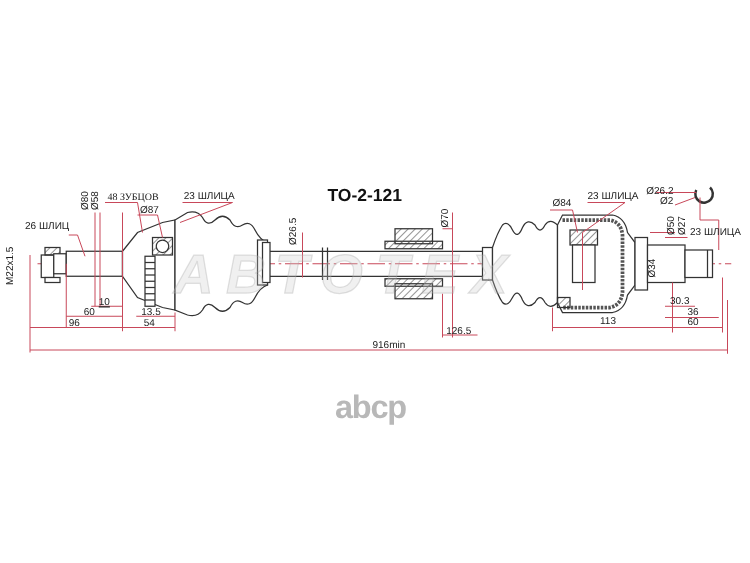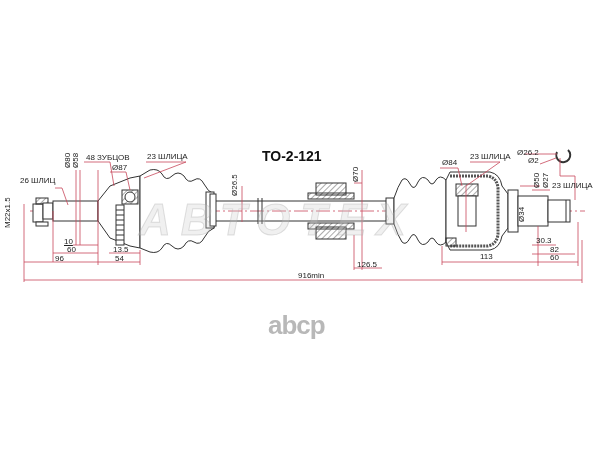--- a/index.html
+++ b/index.html
@@ -152,40 +152,40 @@
 </svg>
 
 <div class="watermark">АВТОТЕХ</div>
 
 <div class="title">TO-2-121</div>
 
 <div class="vlbl" style="left:4px;top:228px;">M22x1.5</div>
 <div class="lbl" style="left:20px;top:177px;">26 ШЛИЦ</div>
 <div class="vlbl" style="left:64px;top:168px;">Ø80</div>
 <div class="vlbl" style="left:72px;top:168px;">Ø58</div>
-<div class="lbl" style="left:86px;top:154px;">48 ЗУБЦОВ</div>
+<div class="lbl" style="left:86px;top:154px;font-family:Liberation Serif, serif;">48 ЗУБЦОВ</div>
 <div class="lbl" style="left:112px;top:164px;">Ø87</div>
 <div class="lbl" style="left:147px;top:153px;">23 ШЛИЦА</div>
-<div class="lbl" style="left:64px;top:238px;text-decoration:underline;">10</div>
+<div class="lbl" style="left:79px;top:238px;text-decoration:underline;">10</div>
 <div class="lbl" style="left:67px;top:246px;">60</div>
 <div class="lbl" style="left:55px;top:255px;text-align:right;">96</div>
 <div class="lbl" style="left:113px;top:246px;">13.5</div>
 <div class="lbl" style="left:115px;top:255px;">54</div>
 
 <div class="vlbl" style="left:231px;top:196px;">Ø26.5</div>
 <div class="vlbl" style="left:352px;top:182px;">Ø70</div>
 <div class="lbl" style="left:357px;top:261px;">126.5</div>
 <div class="lbl" style="left:286px;top:272px;margin-left:12px;">916min</div>
 
 <div class="lbl" style="left:442px;top:159px;">Ø84</div>
 <div class="lbl" style="left:470px;top:153px;">23 ШЛИЦА</div>
 <div class="lbl" style="left:517px;top:149px;">Ø26.2</div>
 <div class="lbl" style="left:528px;top:157px;">Ø2</div>
 <div class="vlbl" style="left:533px;top:188px;">Ø50</div>
 <div class="vlbl" style="left:542px;top:188px;">Ø27</div>
 <div class="vlbl" style="left:518px;top:222px;">Ø34</div>
 <div class="lbl" style="left:552px;top:182px;">23 ШЛИЦА</div>
 <div class="lbl" style="left:480px;top:253px;">113</div>
 <div class="lbl" style="left:536px;top:237px;">30.3</div>
-<div class="lbl" style="left:550px;top:246px;">82</div>
+<div class="lbl" style="left:550px;top:246px;">36</div>
 <div class="lbl" style="left:550px;top:254px;">60</div>
 
 <div class="logo">abcp</div>
 
 </body></html>

